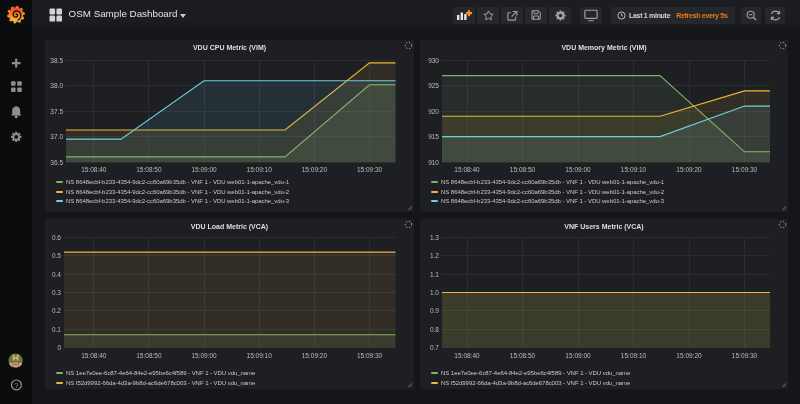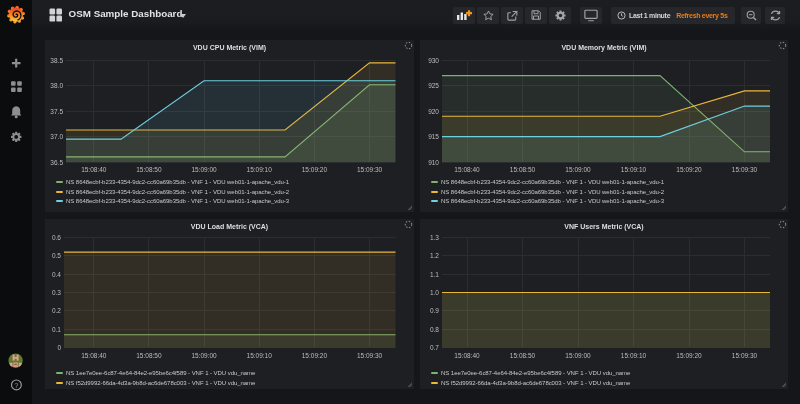--- a/index.html
+++ b/index.html
@@ -1,19 +1,19 @@
 <!DOCTYPE html>
 <html><head><meta charset="utf-8"><title>OSM Sample Dashboard</title>
 <style>
 *{margin:0;padding:0;box-sizing:border-box}
 html,body{width:800px;height:404px;overflow:hidden}
 body{background:#151619;font-family:"Liberation Sans",sans-serif;position:relative}
 .sidebar{position:absolute;left:0;top:0;width:32px;height:404px;background:#0b0c0e;z-index:5}
 .navbar{position:absolute;left:32px;top:0;width:768px;height:34px;background:linear-gradient(180deg,#1c1d20 0%,#1b1c1f 60%,#141518 100%);z-index:4}
-.navtitle{position:absolute;left:36.6px;top:8px;font-size:9.8px;font-weight:bold;color:#e3e3e5;letter-spacing:0}
+.navtitle{position:absolute;left:36.6px;top:8px;font-size:9.8px;font-weight:normal;color:#e3e3e5;letter-spacing:0}
 .btn{position:absolute;top:7px;height:16.5px;background:#26272b;border-radius:2px;display:flex;align-items:center;justify-content:center;white-space:nowrap}
 .timebtn{justify-content:flex-start;padding-left:6px}
 .tptxt{font-size:7px;color:#d4d5d6;font-weight:bold;letter-spacing:-0.3px}
 .refr{font-size:7px;color:#eb7b18;font-weight:bold;margin-left:6px;letter-spacing:-0.3px}
 .panel{position:absolute;background:#1e1f23}
 .ptitle{position:absolute;left:0;right:0;top:4px;text-align:center;font-size:7px;font-weight:bold;color:#dedfe0}
 .plot{position:absolute;left:0;top:0}
 .ylab{position:absolute;font-size:6.5px;color:#bcbdbf;text-align:right;width:30px;line-height:9px}
 .xlab{position:absolute;font-size:6.5px;color:#bcbdbf;text-align:center;width:44px;line-height:9px}
 .leg{position:absolute;height:9px;display:flex;align-items:center;white-space:nowrap}

